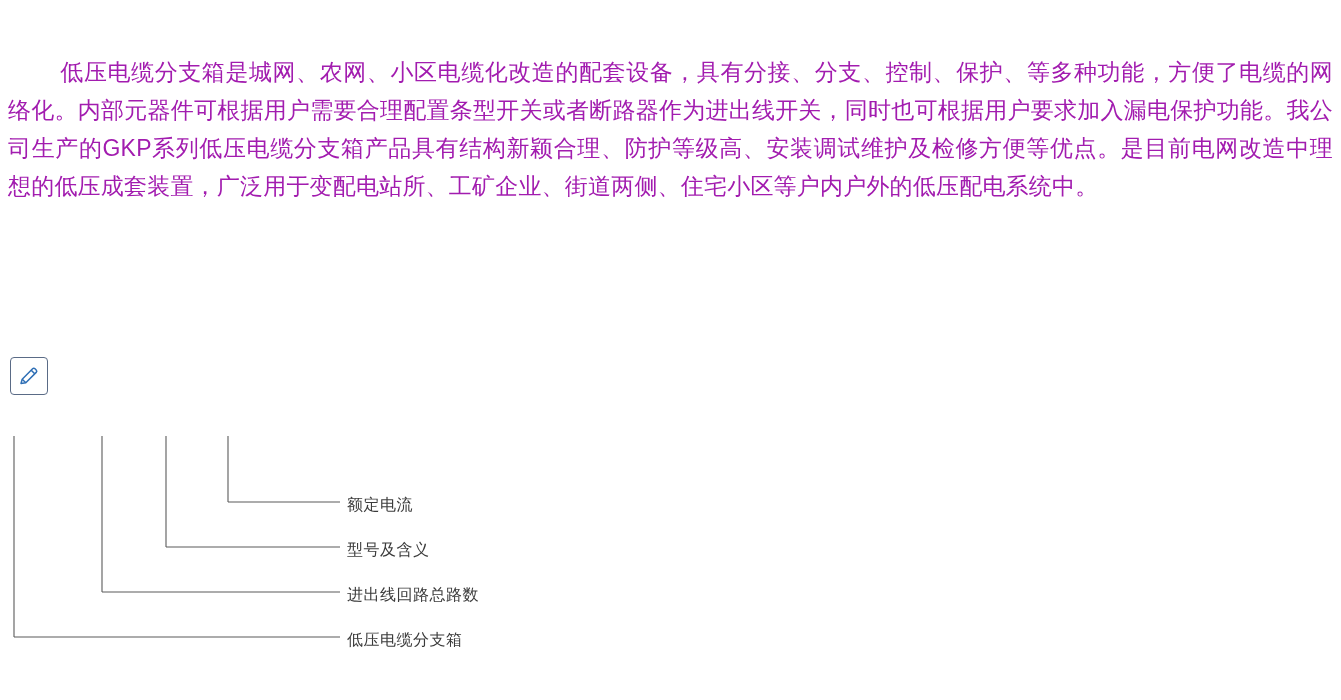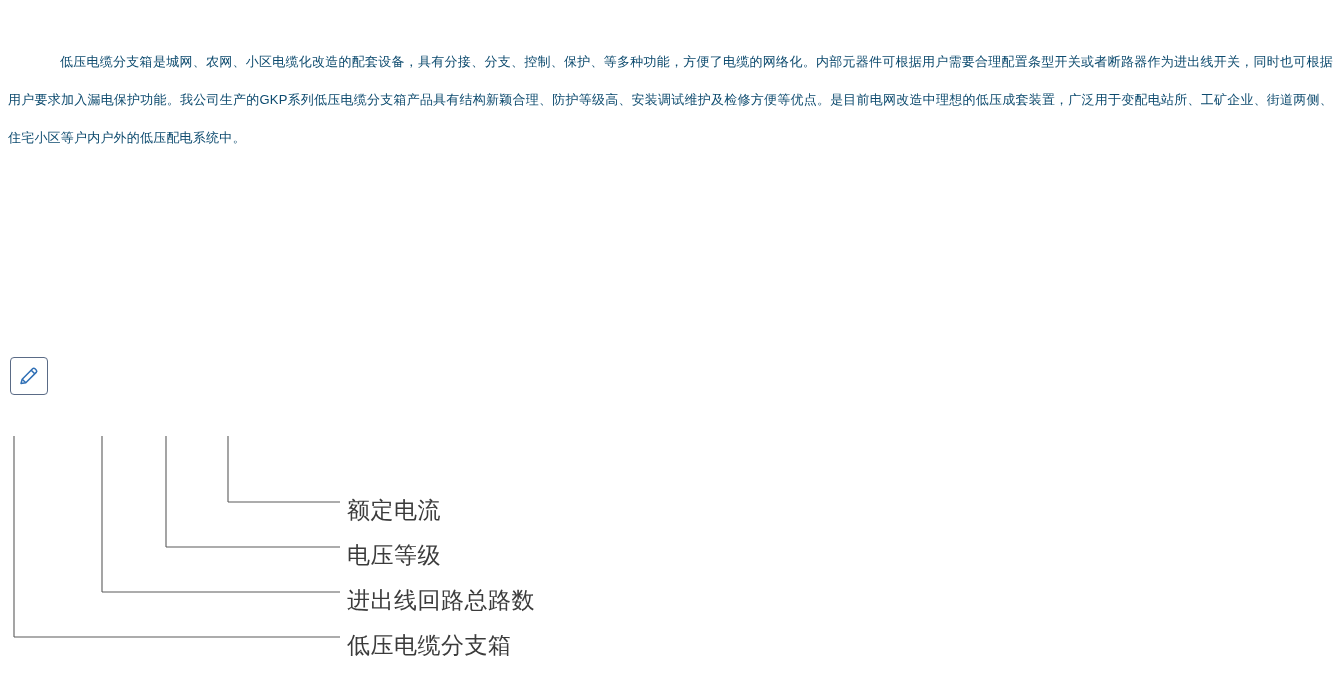--- a/index.html
+++ b/index.html
@@ -21,23 +21,23 @@
     width: 1341px;
     height: 700px;
   }
 
   
   .intro {
     position: absolute;
     left: 8px;
     top: 30px;
     width: 1325px;
-    font-size: 13px;
+    font-size: 23px;
     line-height: 38px;
-    color: #0c4a6e;
+    color: #a21caf;
     text-align: justify;
     text-justify: inter-ideograph;
     letter-spacing: 0.2px;
   }
   .intro .indent {
     display: inline-block;
     width: 52px;
   }
 
   
@@ -94,21 +94,21 @@
   .diagram {
     position: absolute;
     left: 0;
     top: 0;
     width: 1341px;
     height: 700px;
     pointer-events: none;
   }
   .lbl {
     position: absolute;
-    font-size: 23px;
+    font-size: 16px;
     color: #3b3b3b;
     white-space: nowrap;
     letter-spacing: 0.5px;
   }
   .lbl-1 { left: 347px; top: 495px; }
   .lbl-2 { left: 347px; top: 540px; }
   .lbl-3 { left: 347px; top: 585px; }
   .lbl-4 { left: 347px; top: 630px; }
 </style>
 </head>
@@ -138,17 +138,17 @@
     <line x1="102" y1="592" x2="340" y2="592" stroke="#5a5a5a" stroke-width="1.1"></line>
 
     <line x1="166" y1="436" x2="166" y2="547" stroke="#5a5a5a" stroke-width="1.1"></line>
     <line x1="166" y1="547" x2="340" y2="547" stroke="#5a5a5a" stroke-width="1.1"></line>
 
     <line x1="228" y1="436" x2="228" y2="502" stroke="#5a5a5a" stroke-width="1.1"></line>
     <line x1="228" y1="502" x2="340" y2="502" stroke="#5a5a5a" stroke-width="1.1"></line>
   </svg>
 
   <div class="lbl lbl-1">额定电流</div>
-  <div class="lbl lbl-2">电压等级</div>
+  <div class="lbl lbl-2">型号及含义</div>
   <div class="lbl lbl-3">进出线回路总路数</div>
   <div class="lbl lbl-4">低压电缆分支箱</div>
 
 </div>
 
 </body></html>

